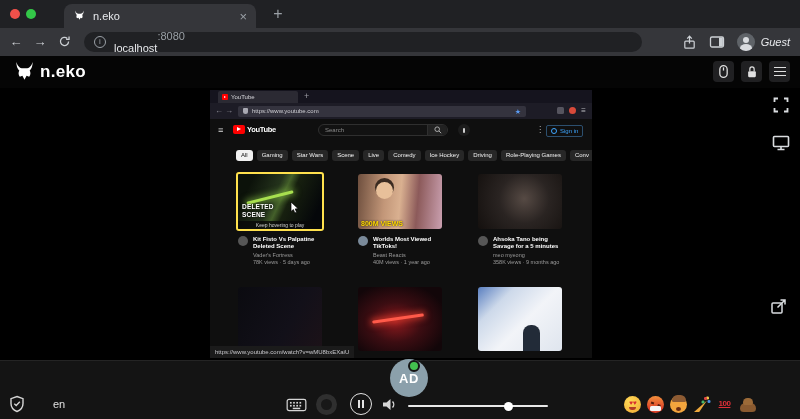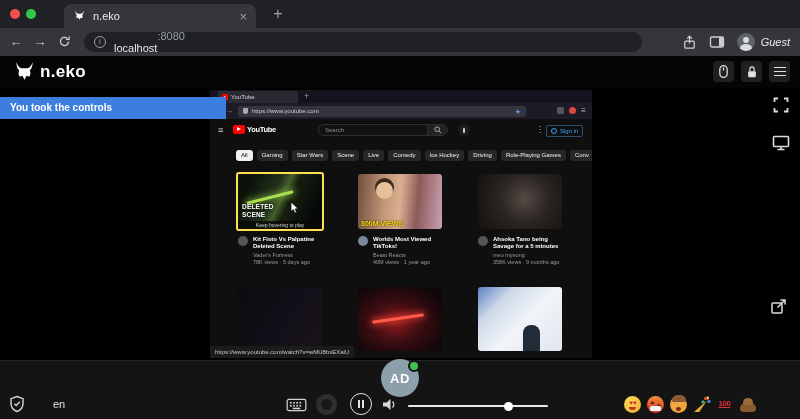--- a/index.html
+++ b/index.html
@@ -111,21 +111,21 @@
   .r2 { position:absolute; top:168px; width:84px; height:64px; border-radius:3px; overflow:hidden; }
   .r2.a { left:28px; background:linear-gradient(120deg,#0b0b10 0%,#121019 60%,#1c1218 100%); }
   .r2.b { left:148px; background:radial-gradient(ellipse at 45% 55%, #8c1a1e 0%, #3c0d12 40%, #120609 80%); }
   .r2.b::after { content:""; position:absolute; left:14px; top:30px; width:52px; height:2.5px; background:#ff5a4a; border-radius:2px; box-shadow:0 0 6px 2px rgba(255,70,50,0.6); transform:rotate(-8deg); }
   .r2.c { left:268px; background:linear-gradient(135deg,#5a7fc0 0%,#cdd9ea 25%,#f2f4f8 55%,#dfe5ee 100%); }
   .r2.c::after { content:""; position:absolute; right:22px; bottom:0; width:17px; height:26px; background:#222b38; border-radius:8px 8px 0 0; }
   .statuslink { position:absolute; left:0; top:227px; height:12px; background:#1b1b1b; color:#c8c8cc; font-size:6px; line-height:12px; padding:0 5px; white-space:nowrap; z-index:3; }
 
   
   .bottombar { position:absolute; top:360px; left:0; width:100%; height:59px; background:#141414; border-top:1px solid #242424; }
-  .member { position:absolute; left:381px; top:-2px; width:38px; height:38px; border-radius:50%; background:#8ba0ab; color:#fff; font-size:13px; font-weight:bold; display:flex; align-items:center; justify-content:center; letter-spacing:0.5px; }
+  .member { position:absolute; left:390px; top:-2px; width:38px; height:38px; border-radius:50%; background:#8ba0ab; color:#fff; font-size:13px; font-weight:bold; display:flex; align-items:center; justify-content:center; letter-spacing:0.5px; }
   .member-dot { position:absolute; left:408px; top:-1px; width:12px; height:12px; border-radius:50%; background:#43c04f; border:2px solid #141414; }
   .shield-btn { position:absolute; left:9px; top:34px; }
   .lang { position:absolute; left:53px; top:37px; color:#e0e0e0; font-size:11px; }
   .kbd-btn { position:absolute; left:286px; top:37px; }
   .roundbtn { position:absolute; left:316px; top:33px; width:21px; height:21px; border-radius:50%; background:#2f2f2f; }
   .roundbtn::after { content:""; position:absolute; left:5px; top:5px; width:11px; height:11px; border-radius:50%; background:#181818; }
   .pausebtn { position:absolute; left:350px; top:32px; width:22px; height:22px; border:1.5px solid #e3e3e3; border-radius:50%; display:flex; align-items:center; justify-content:center; gap:2.5px; }
   .pausebtn i { width:2.2px; height:8px; background:#e3e3e3; display:block; }
   .speaker-btn { position:absolute; left:381px; top:36px; }
   .vol-track { position:absolute; left:408px; top:44px; width:140px; height:2px; background:#e8e8e8; border-radius:1px; }
@@ -332,21 +332,20 @@
         </div>
 
         <div class="r2 a"></div>
         <div class="r2 b"></div>
         <div class="r2 c"></div>
 
         <div class="statuslink">https://www.youtube.com/watch?v=wMU8bxEXaiU</div>
       </div>
     </div>
 
-    <div class="notification">You took the controls</div>
 
     <span class="stage-btn fs">
       <svg width="18" height="18" viewBox="0 0 18 18">
           <path d="M2.5 6 V2.5 H6 M12 2.5 H15.5 V6 M15.5 12 V15.5 H12 M6 15.5 H2.5 V12" stroke="#d9dcdf" stroke-width="1.8" fill="none"></path>
         </svg>
     </span>
     <span class="stage-btn disp">
       <svg width="18" height="17" viewBox="0 0 18 17">
           <rect x="1.5" y="2.5" width="15" height="10" rx="1" stroke="#d9dcdf" stroke-width="1.6" fill="none"></rect>
           <path d="M9 12.5 V15 M5.5 15.5 H12.5" stroke="#d9dcdf" stroke-width="1.6" fill="none"></path>

